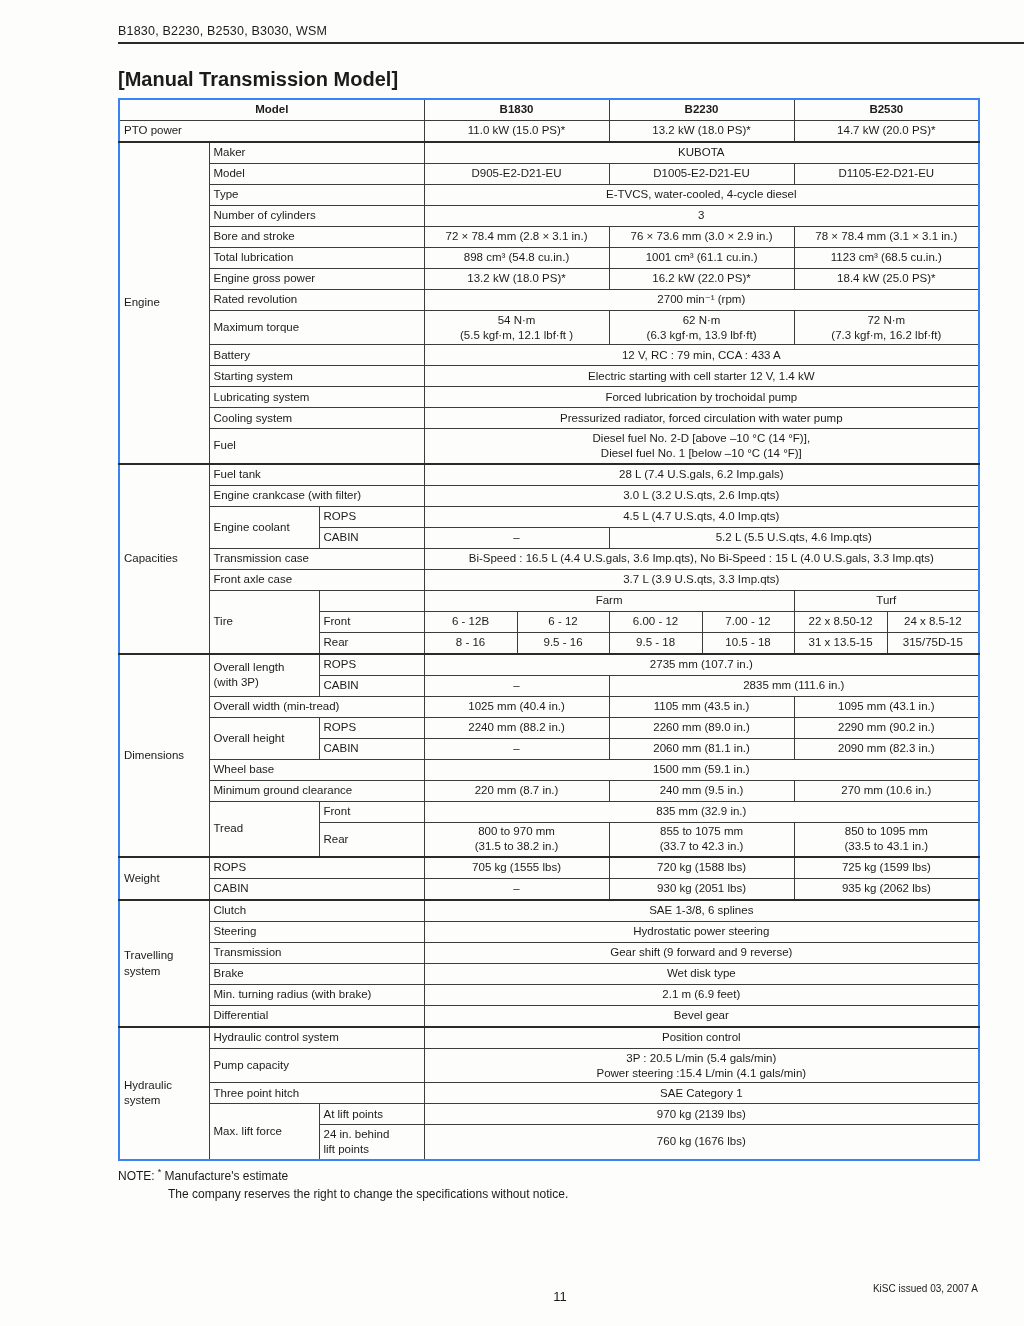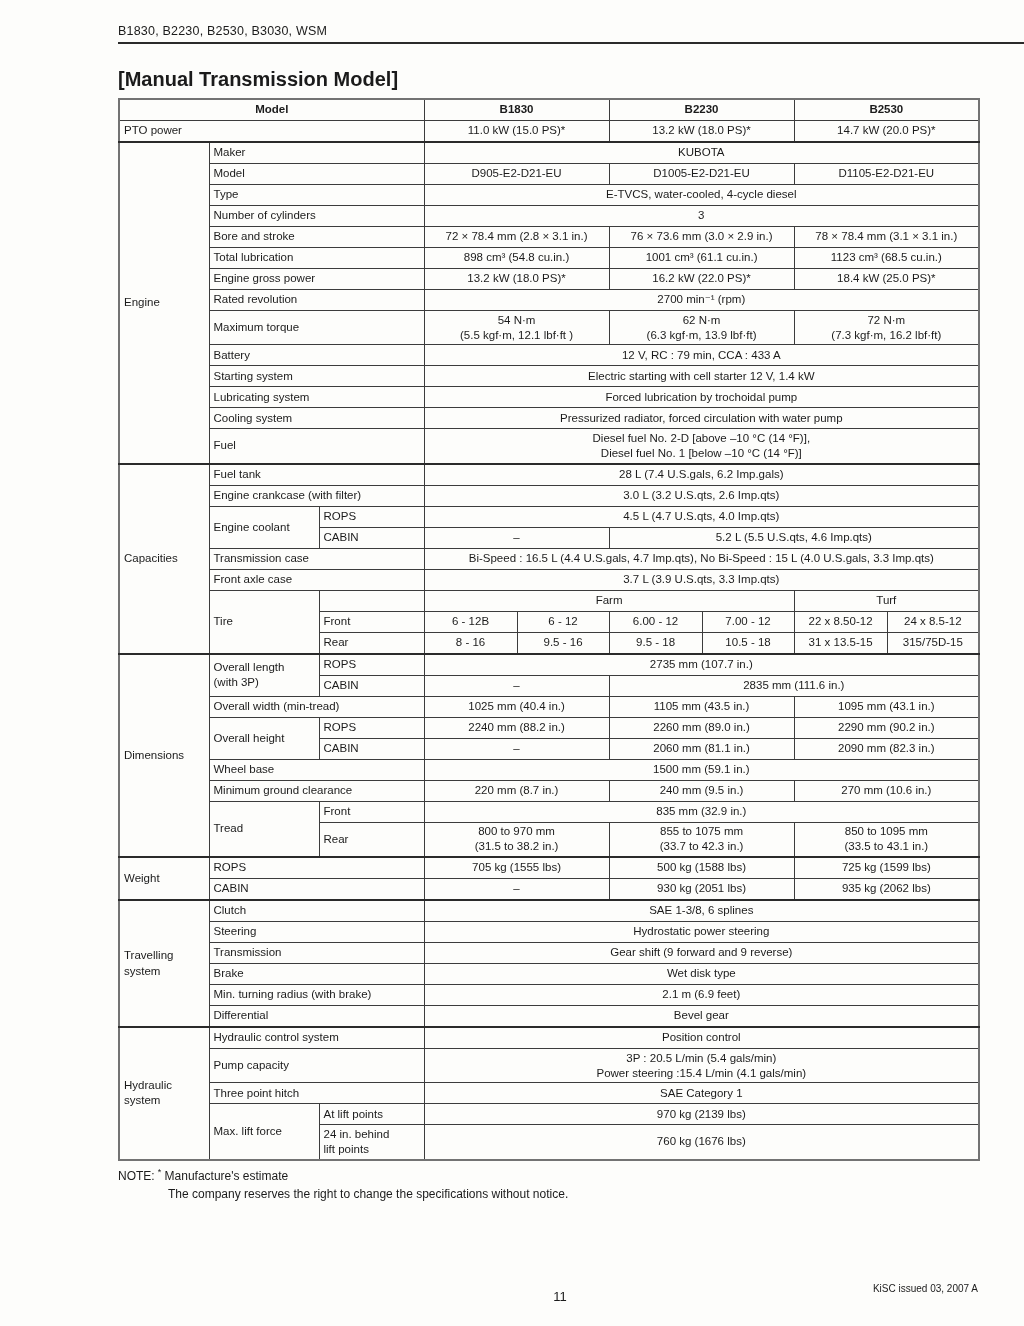--- a/index.html
+++ b/index.html
@@ -34,21 +34,21 @@
   .doc-title {
     margin-top: 24px;
     font-size: 20px;
     font-weight: 700;
   }
   table.spec {
     margin-top: 7px;
     border-collapse: collapse;
     table-layout: fixed;
     width: 860px;
-    border: 2px solid #737373;
+    border: 2px solid #3b82f6;
     font-size: 11.5px;
   }
   table.spec td {
     border: 1px solid #3c3c3c;
     padding: 1.5px 4px;
     line-height: 1.32;
     height: 17px;
     vertical-align: middle;
     white-space: pre-line;
     overflow: hidden;
@@ -215,21 +215,21 @@
           <td class="lbl">ROPS</td>
           <td class="val" colspan="6">4.5 L (4.7 U.S.qts, 4.0 Imp.qts)</td>
         </tr>
         <tr>
           <td class="lbl">CABIN</td>
           <td class="val" colspan="2">–</td>
           <td class="val" colspan="4">5.2 L (5.5 U.S.qts, 4.6 Imp.qts)</td>
         </tr>
         <tr>
           <td class="lbl" colspan="2">Transmission case</td>
-          <td class="val" colspan="6">Bi-Speed : 16.5 L (4.4 U.S.gals, 4.7 Imp.qts), No Bi-Speed : 15 L (4.0 U.S.gals, 3.3 Imp.qts)</td>
+          <td class="val" colspan="6">Bi-Speed : 16.5 L (4.4 U.S.gals, 3.6 Imp.qts), No Bi-Speed : 15 L (4.0 U.S.gals, 3.3 Imp.qts)</td>
         </tr>
         <tr>
           <td class="lbl" colspan="2">Front axle case</td>
           <td class="val" colspan="6">3.7 L (3.9 U.S.qts, 3.3 Imp.qts)</td>
         </tr>
         <tr>
           <td class="lbl" rowspan="3">Tire</td>
           <td class="lbl"></td>
           <td class="val" colspan="4">Farm</td>
           <td class="val" colspan="2">Turf</td>
@@ -306,21 +306,21 @@
           <td class="val" colspan="2">855 to 1075 mm
 (33.7 to 42.3 in.)</td>
           <td class="val" colspan="2">850 to 1095 mm
 (33.5 to 43.1 in.)</td>
         </tr>
 
         <tr class="sec">
           <td class="cat" rowspan="2">Weight</td>
           <td class="lbl" colspan="2">ROPS</td>
           <td class="val" colspan="2">705 kg (1555 lbs)</td>
-          <td class="val" colspan="2">500 kg (1588 lbs)</td>
+          <td class="val" colspan="2">720 kg (1588 lbs)</td>
           <td class="val" colspan="2">725 kg (1599 lbs)</td>
         </tr>
         <tr>
           <td class="lbl" colspan="2">CABIN</td>
           <td class="val" colspan="2">–</td>
           <td class="val" colspan="2">930 kg (2051 lbs)</td>
           <td class="val" colspan="2">935 kg (2062 lbs)</td>
         </tr>
 
         <tr class="sec">

